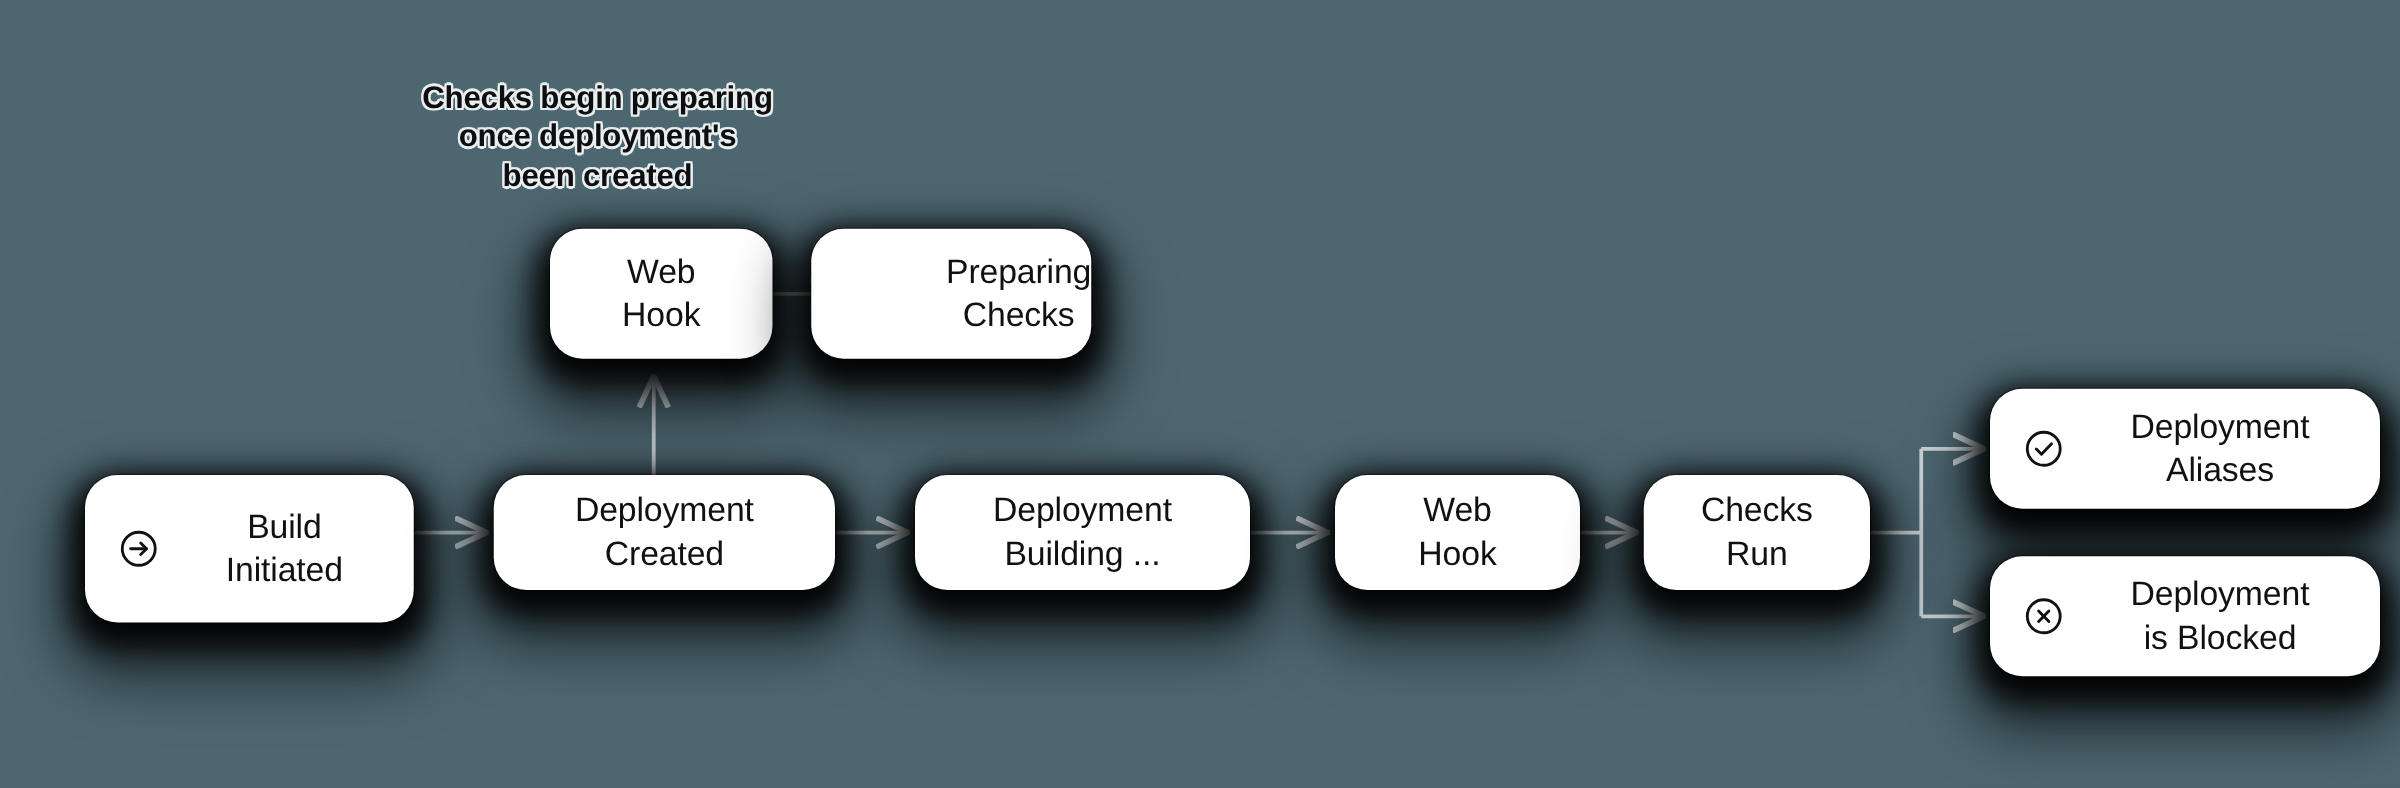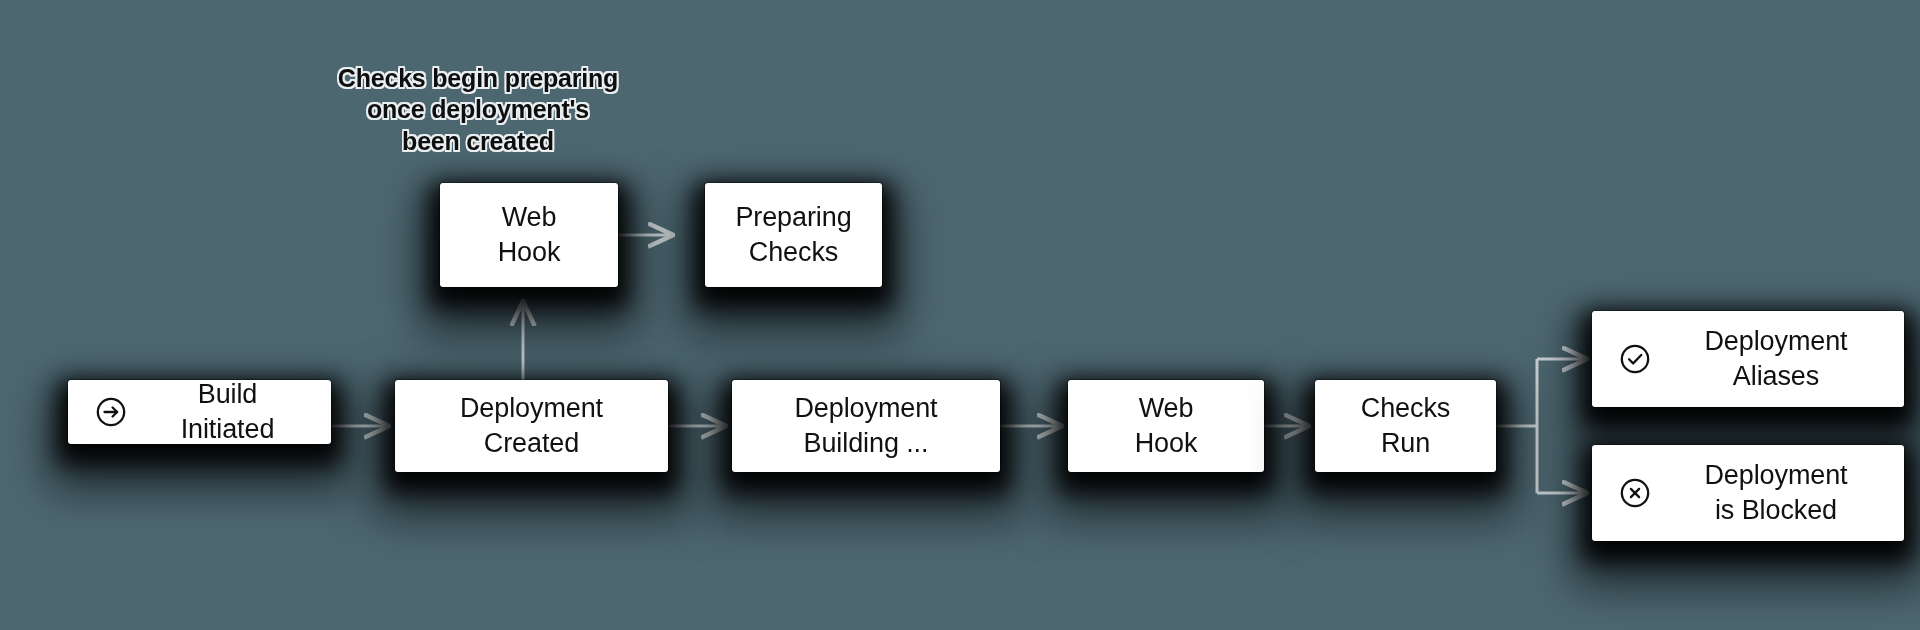--- a/index.html
+++ b/index.html
@@ -12,21 +12,21 @@
   }
   #canvas{position:relative;width:1920px;height:630px;}
 
   
   #wires{position:absolute;inset:0;width:1920px;height:630px;pointer-events:none;z-index:1;}
 
   
   .node{
     position:absolute;
     background:#ffffff;
-    border-radius:3px;
+    border-radius:26px;
     box-shadow:
        0 10px 22px 10px rgba(0,0,0,0.92),
        0 0 0 1px rgba(0,0,0,0.35),
        0 26px 44px 20px rgba(0,0,0,0.55);
     display:flex;
     align-items:center;
     justify-content:center;
     box-sizing:border-box;
     z-index:3;
   }
@@ -113,26 +113,26 @@
   <div class="note" style="left:308px;top:63px;width:340px;">Checks begin preparing
 once deployment's
 been created</div>
 
 
   <div class="node" style="left:440px;top:183px;width:178px;height:104px;">
     <span class="label">Web
 Hook</span>
   </div>
 
-  <div class="node" style="left:705px;top:183px;width:177px;height:104px;">
+  <div class="node" style="left:649px;top:183px;width:224px;height:104px;justify-content:flex-end;">
     <span class="label">Preparing
 Checks</span>
   </div>
 
-  <div class="node with-icon" style="left:68px;top:380px;width:263px;height:64px;">
+  <div class="node with-icon" style="left:68px;top:380px;width:263px;height:118px;">
     <span class="ico">
       <svg viewBox="0 0 24 24" width="34" height="34" fill="none" stroke="currentColor" stroke-width="1.6" stroke-linecap="round" stroke-linejoin="round">
         <circle cx="12" cy="12" r="9.3"></circle>
         <line x1="7.4" y1="12" x2="16.2" y2="12"></line>
         <polyline points="13.1,8.8 16.4,12 13.1,15.2"></polyline>
       </svg>
     </span>
     <span class="label">Build
 Initiated</span>
   </div>

